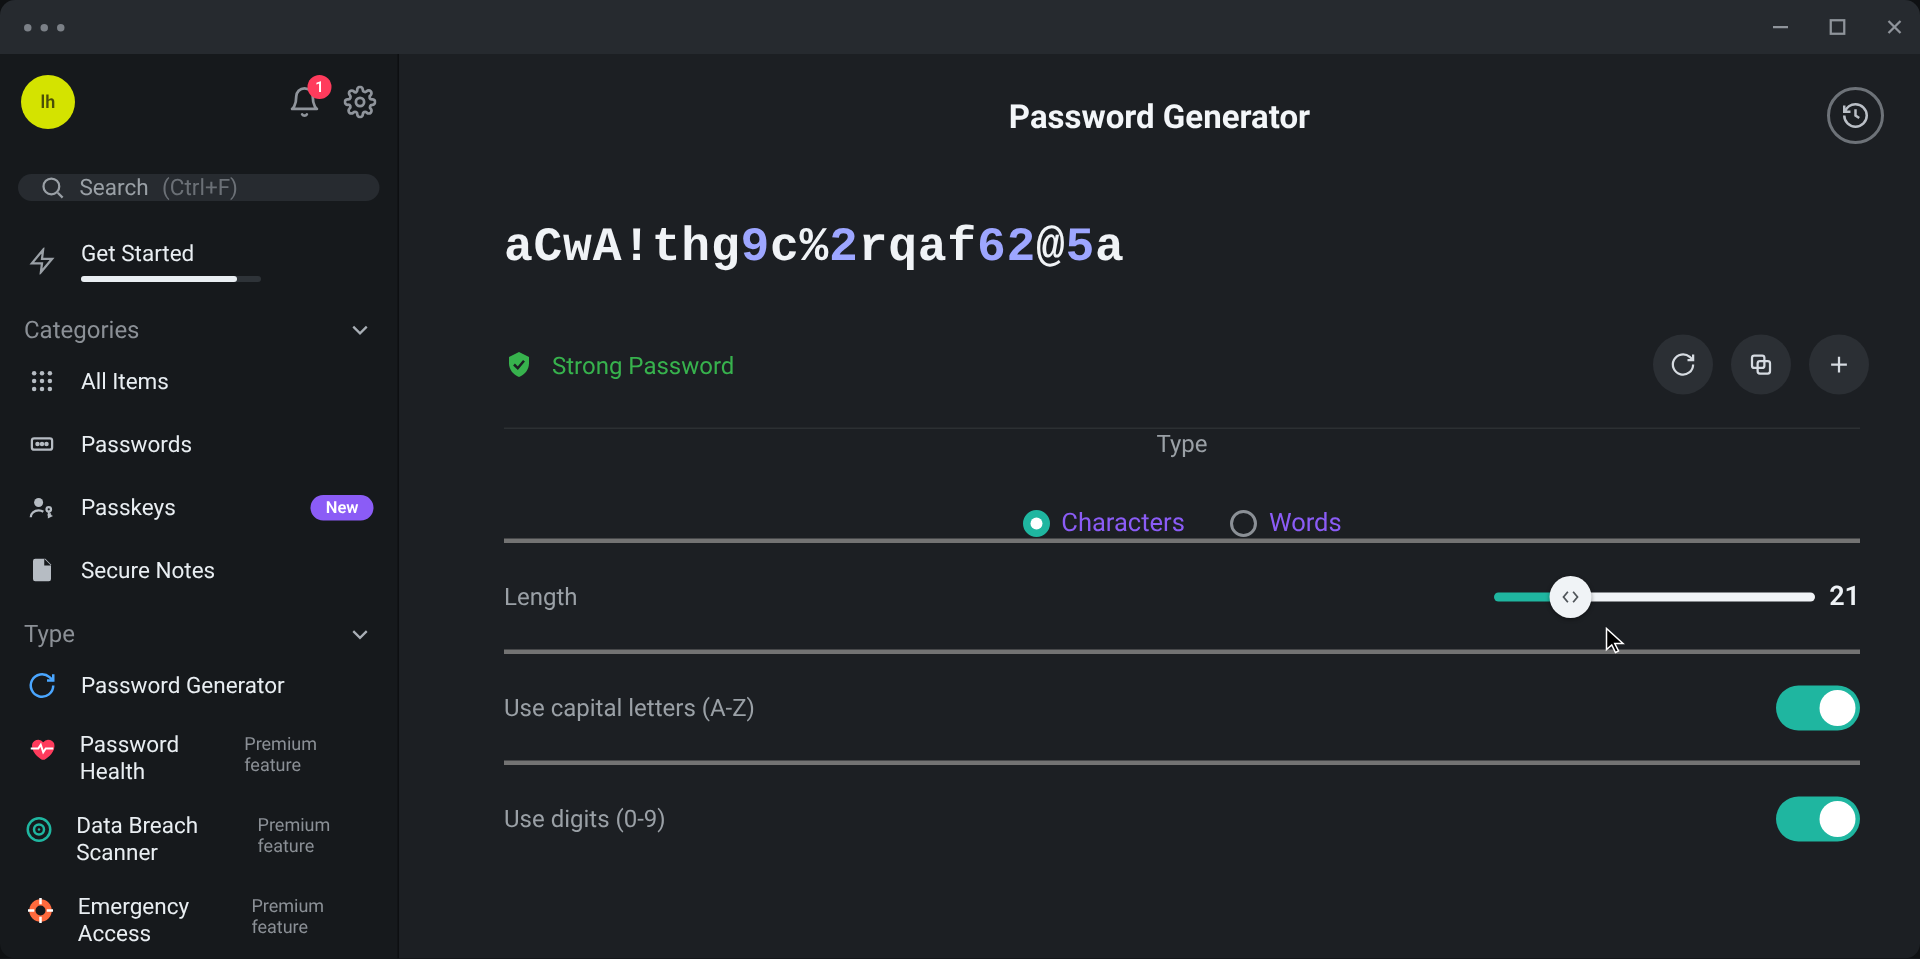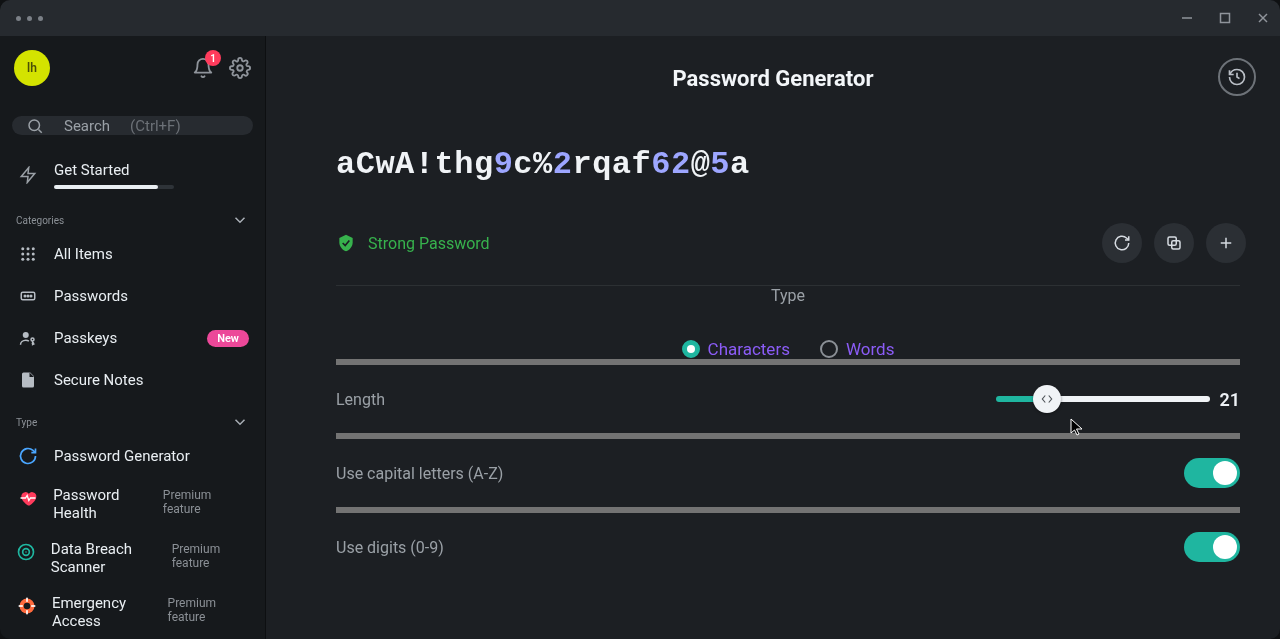--- a/index.html
+++ b/index.html
@@ -67,21 +67,21 @@
   .gear { width:22px; height:22px; cursor:pointer; }
 
   .search {
     margin: 20px 12px 12px 12px;
     background:#272b30;
     border-radius:20px;
     height:40px;
     display:flex;
     align-items:center;
     padding:0 14px;
-    gap:20px;
+    gap:9px;
   }
   .search svg{ flex:none;}
   .search .sp { color:#9aa0a6; font-size:15px; }
   .search .sh { color:#6b7076; font-size:15px; }
 
   .nav { display:flex; flex-direction:column; padding-top:4px; }
   .nav-row {
     display:flex; align-items:center; gap:14px;
     padding: 10px 16px;
     color:#e9eef2; font-size:15px; cursor:pointer;
@@ -89,32 +89,32 @@
   .nav-row .ic { width:24px; height:24px; display:flex; align-items:center; justify-content:center; color:#9aa0a6; }
   .get-started .progress {
     position:relative; margin-top:6px;
   }
   .get-started .bar { height:4px; width:120px; background:#2e3338; border-radius:2px; }
   .get-started .bar-fill { height:4px; width:104px; background:#e9eef2; border-radius:2px; position:absolute; top:0; left:0;}
 
   .section-head {
     display:flex; align-items:center; justify-content:space-between;
     padding: 12px 16px 4px 16px;
-    color:#8b9096; font-size:10px;
+    color:#8b9096; font-size:16px;
   }
   .section-head .chev { width:18px; height:18px; cursor:pointer; color:#a8aeb5;}
 
   .nav-item {
     display:flex; align-items:center; gap:14px;
     padding: 9px 16px;
     color:#e9eef2; font-size:15px; cursor:pointer;
   }
   .nav-item .ic { width:24px; height:24px; display:flex; align-items:center; justify-content:center; color:#b6bcc3; }
   .pill {
-    background:#ec4899; color:#fff; font-size:11px; font-weight:600;
+    background:#8b5cf6; color:#fff; font-size:11px; font-weight:600;
     border-radius:10px; padding:2px 10px; margin-left:auto;
   }
   .sub { font-size:12px; color:#8b9096; margin-top:2px; }
   .nav-item.two { align-items:flex-start; }
   .nav-item.two .txtcol { display:flex; }
 
   
   .main {
     flex:1;
     background:#1c1f23;
@@ -158,21 +158,21 @@
     color:#d6dbe1;
   }
 
   .settings { padding: 0 40px 0 70px; }
   .mouse-cursor {
     position:absolute; left:804px; top:382px; pointer-events:none;
     font-size:16px; color:#000; text-shadow:0 0 1px #fff;
   }
   .settings-row {
     display:flex; align-items:center; justify-content:space-between;
-    border-top:6px solid #737373;
+    border-top:3px solid #737373;
     height:74px;
     color:#9aa0a6; font-size:16px;
   }
   .settings-row.first { border-top:1px solid #2c3033;flex-direction:column; }
   .radio-group { display:flex; gap:30px; align-items:center;}
   .radio { display:flex; align-items:center; gap:8px; cursor:pointer; font-size:17px; color:#8b5cf6;}
   .radio .circ {
     width:18px; height:18px; border-radius:50%; border:2px solid #8b9096;
     display:flex; align-items:center; justify-content:center;
   }

